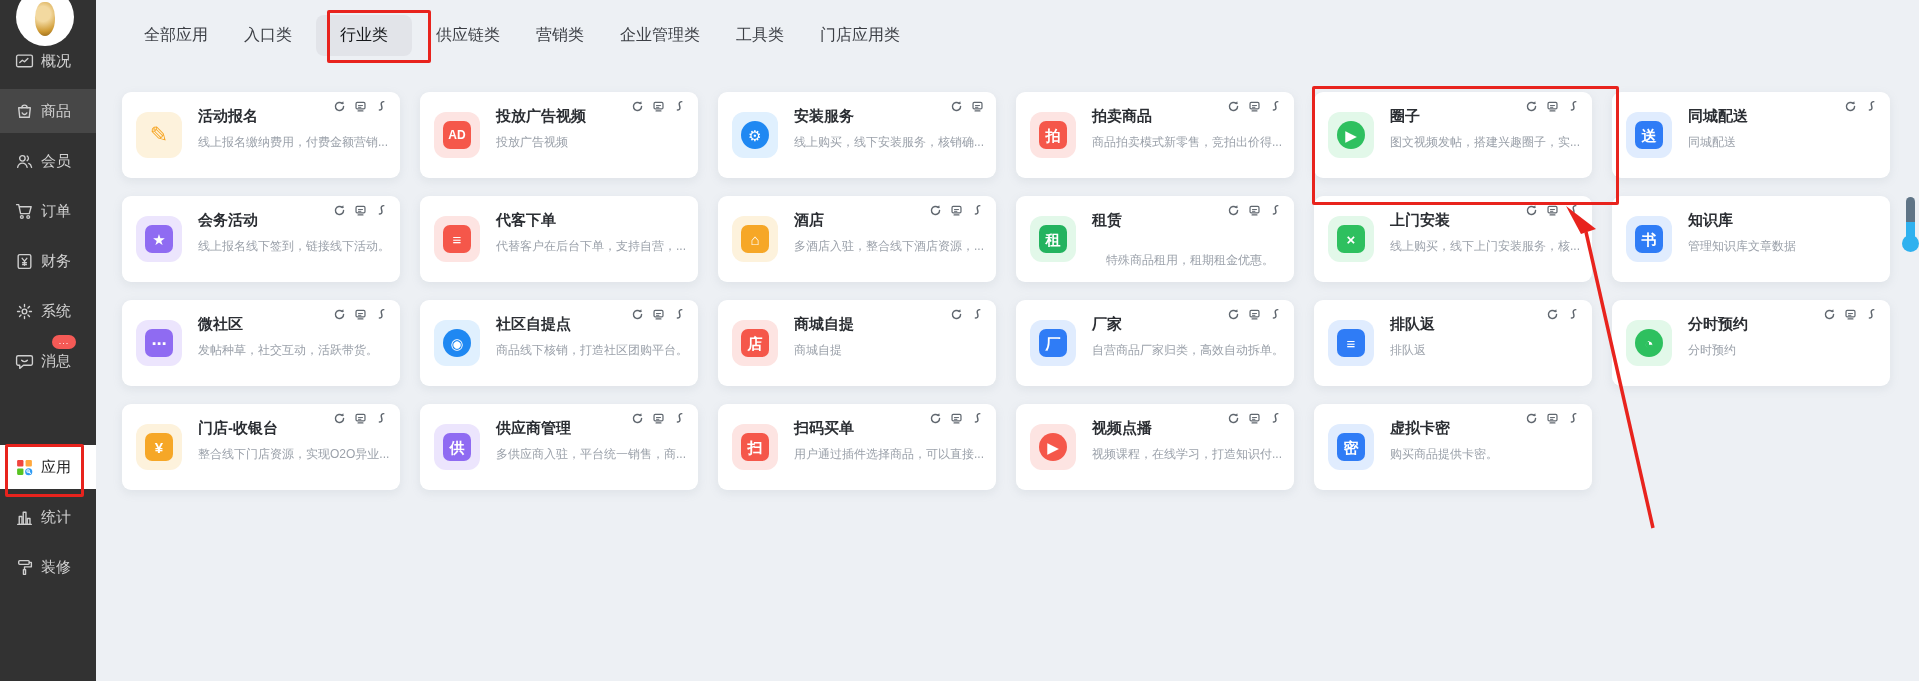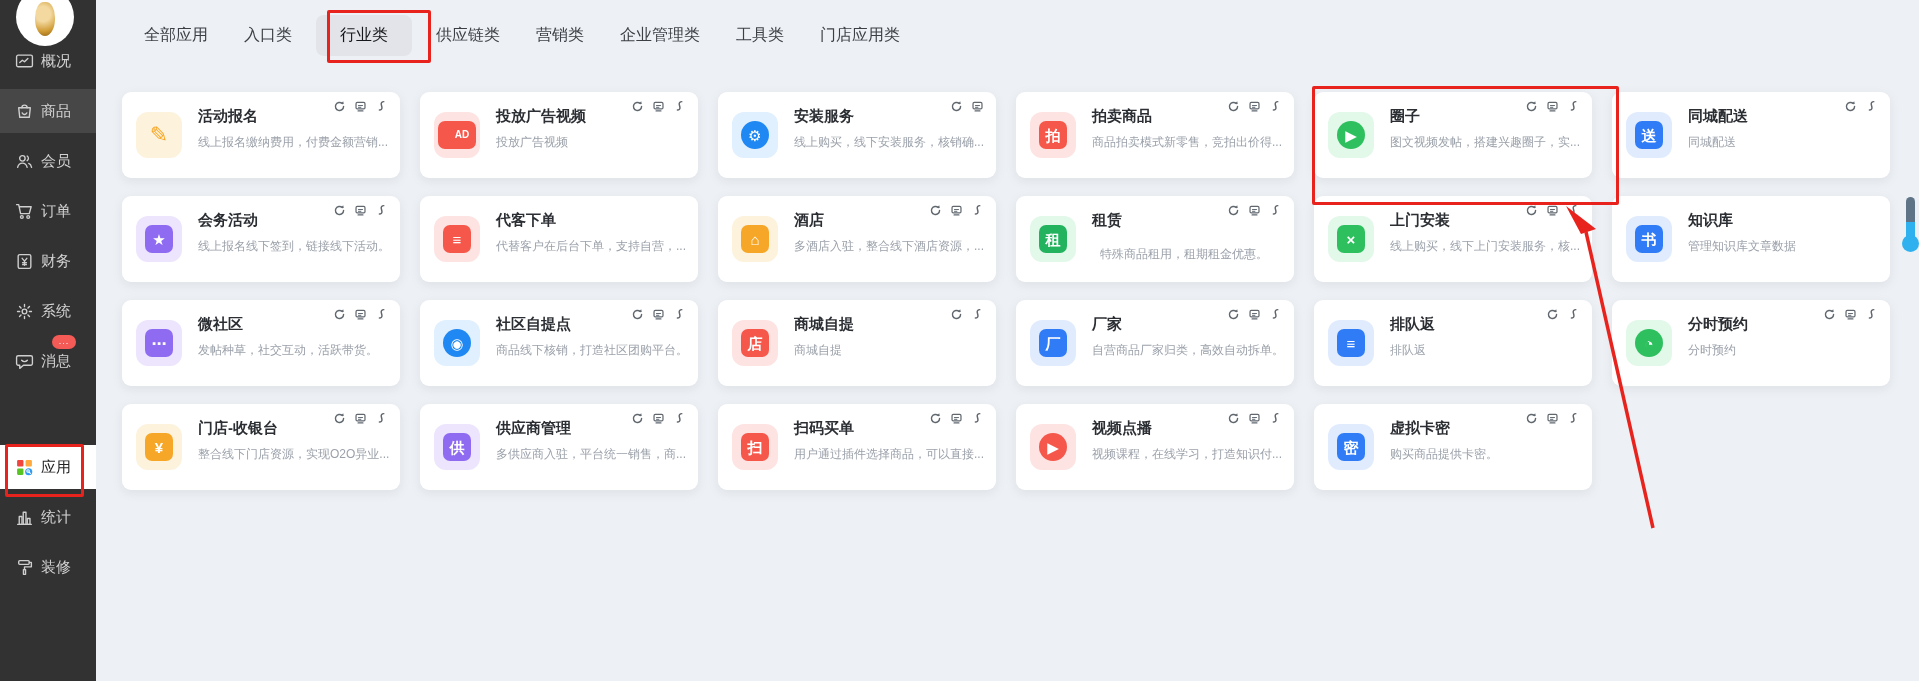--- a/index.html
+++ b/index.html
@@ -40,21 +40,21 @@
   
   #grid{position:absolute;left:122px;top:92px;width:1769px;display:grid;
     grid-template-columns:repeat(6,278px);column-gap:20px;row-gap:18px;grid-auto-rows:86px;z-index:1;}
   .card{position:relative;background:#fff;border-radius:9px;box-shadow:0 3px 10px rgba(141,153,171,.16);cursor:pointer;}
   .appicon{position:absolute;left:14px;top:20px;width:46px;height:46px;border-radius:12px;
     display:flex;align-items:center;justify-content:center;}
   .chip{display:flex;align-items:center;justify-content:center;width:28px;height:28px;color:#fff;
     font-weight:bold;font-size:15px;line-height:1;}
   .chip.square{border-radius:7px;}
   .chip.circle{border-radius:50%;}
-  .chip.small{font-size:10px;letter-spacing:0;padding-left:10px;}
+  .chip.small{font-size:12px;letter-spacing:0;}
   .flatglyph{font-size:22px;font-weight:bold;line-height:1;}
   .ctitle{position:absolute;left:76px;top:15px;font-size:15px;font-weight:bold;color:#2b2e33;white-space:nowrap;}
   .cdesc{position:absolute;left:76px;top:42px;width:192px;font-size:12px;color:#9ba1aa;
     white-space:nowrap;overflow:hidden;text-overflow:ellipsis;}
   .cactions{position:absolute;right:12px;top:8px;display:flex;gap:8px;align-items:center;color:#60676f;}
   .cactions .act{width:13px;height:13px;display:inline-flex;cursor:pointer;}
   .cactions svg{width:13px;height:13px;}
 
   
   .annobox{position:absolute;border:3px solid #e8231d;z-index:5;pointer-events:none;}
@@ -407,21 +407,21 @@
               <path d="M10.8 2c-2.3 0-3.5 1.4-3.1 3.3l.8 3.6c.4 1.9-.8 3.3-3.1 3.3" fill="none" stroke="currentColor" stroke-width="1.8" stroke-linecap="round"></path>
             </svg>
           </span>
         </div>
       </article>
       <article class="card">
         <div class="appicon" style="background: rgb(226, 248, 233);">
           <div class="chip square" style="background: rgb(35, 179, 95);">租</div>
         </div>
         <h3 class="ctitle" style="margin: 0px;">租赁</h3>
-        <p class="cdesc" style="margin: 8px;">特殊商品租用，租期租金优惠。</p>
+        <p class="cdesc" style="margin: 14px;">特殊商品租用，租期租金优惠。</p>
         <div class="cactions">
           <span class="act">
             <svg viewBox="0 0 16 16">
               <path d="M13 8a5 5 0 1 1-1.6-3.7" fill="none" stroke="currentColor" stroke-width="1.8" stroke-linecap="round"></path>
               <path d="M12.6 1.4l.7 3.5-3.4-.6z" fill="currentColor"></path>
             </svg>
           </span>
           <span class="act">
             <svg viewBox="0 0 16 16">
               <rect x="2.5" y="3" width="11" height="8" rx="1.5" fill="none" stroke="currentColor" stroke-width="1.5"></rect>

